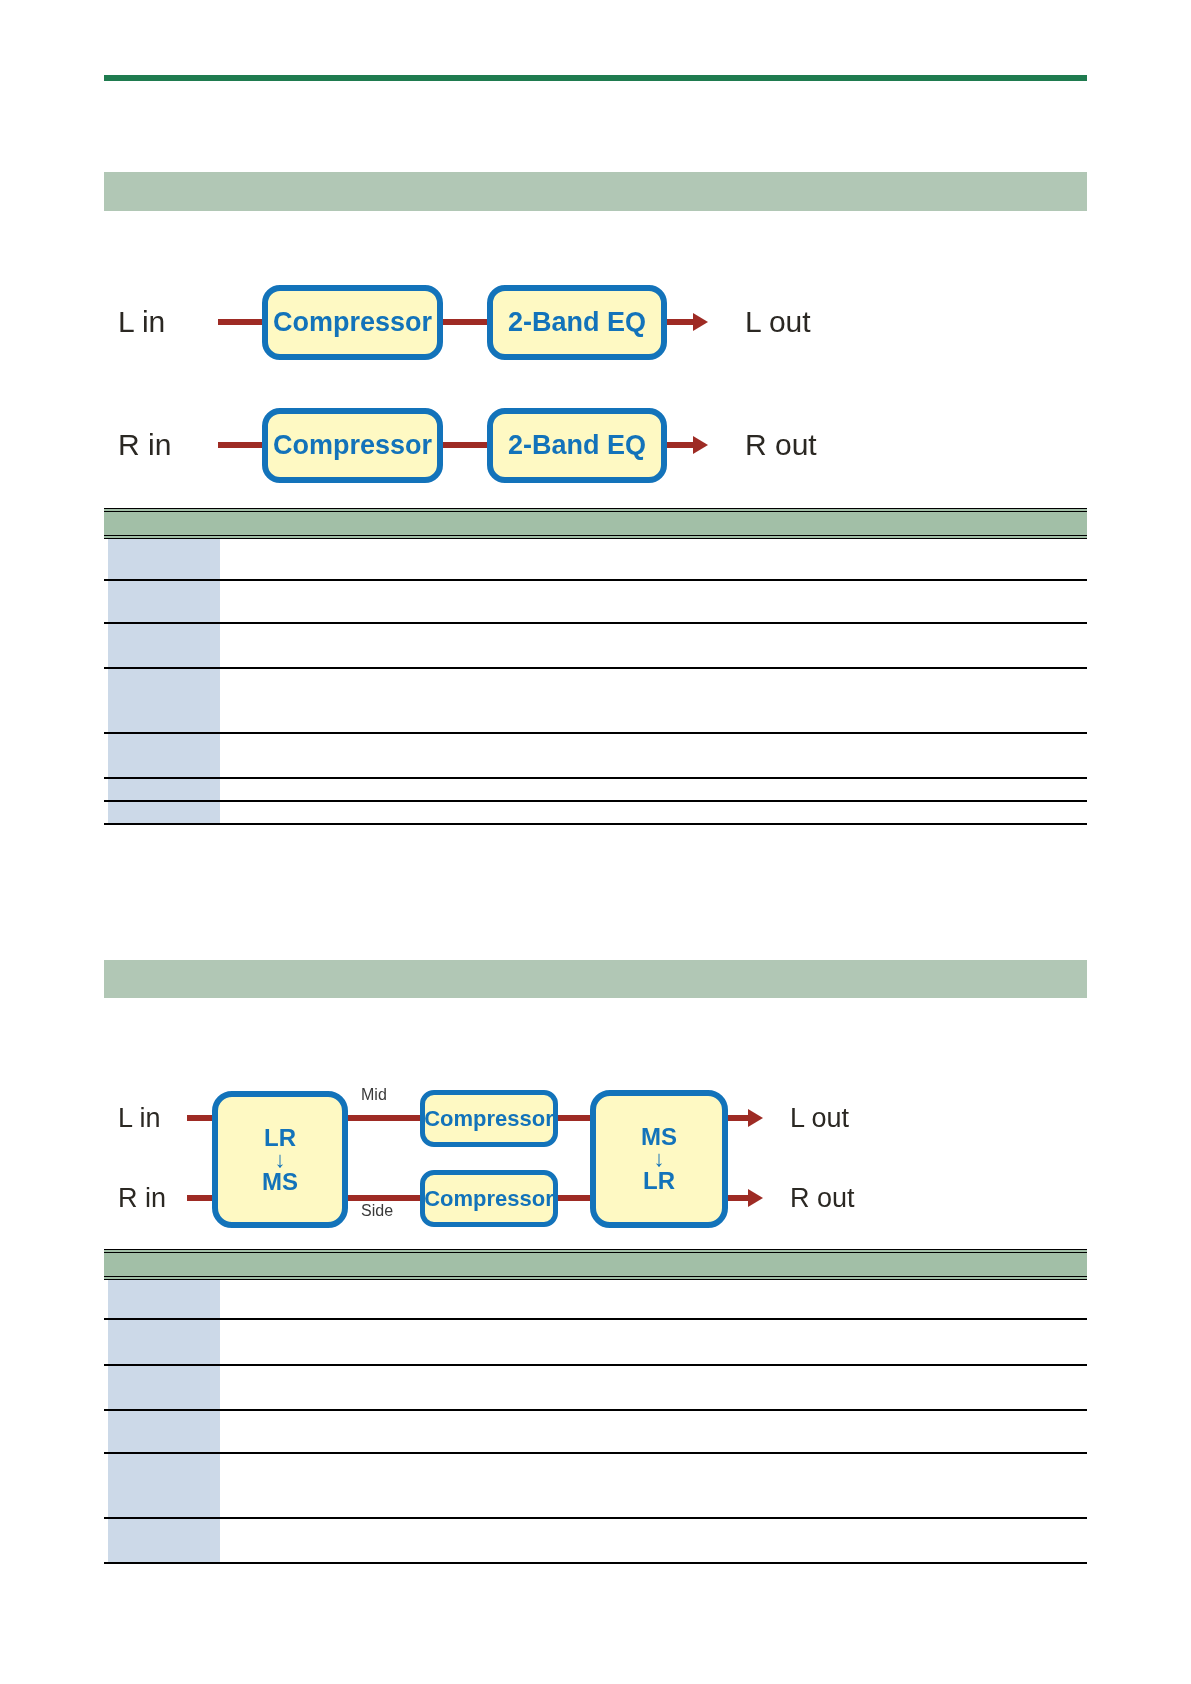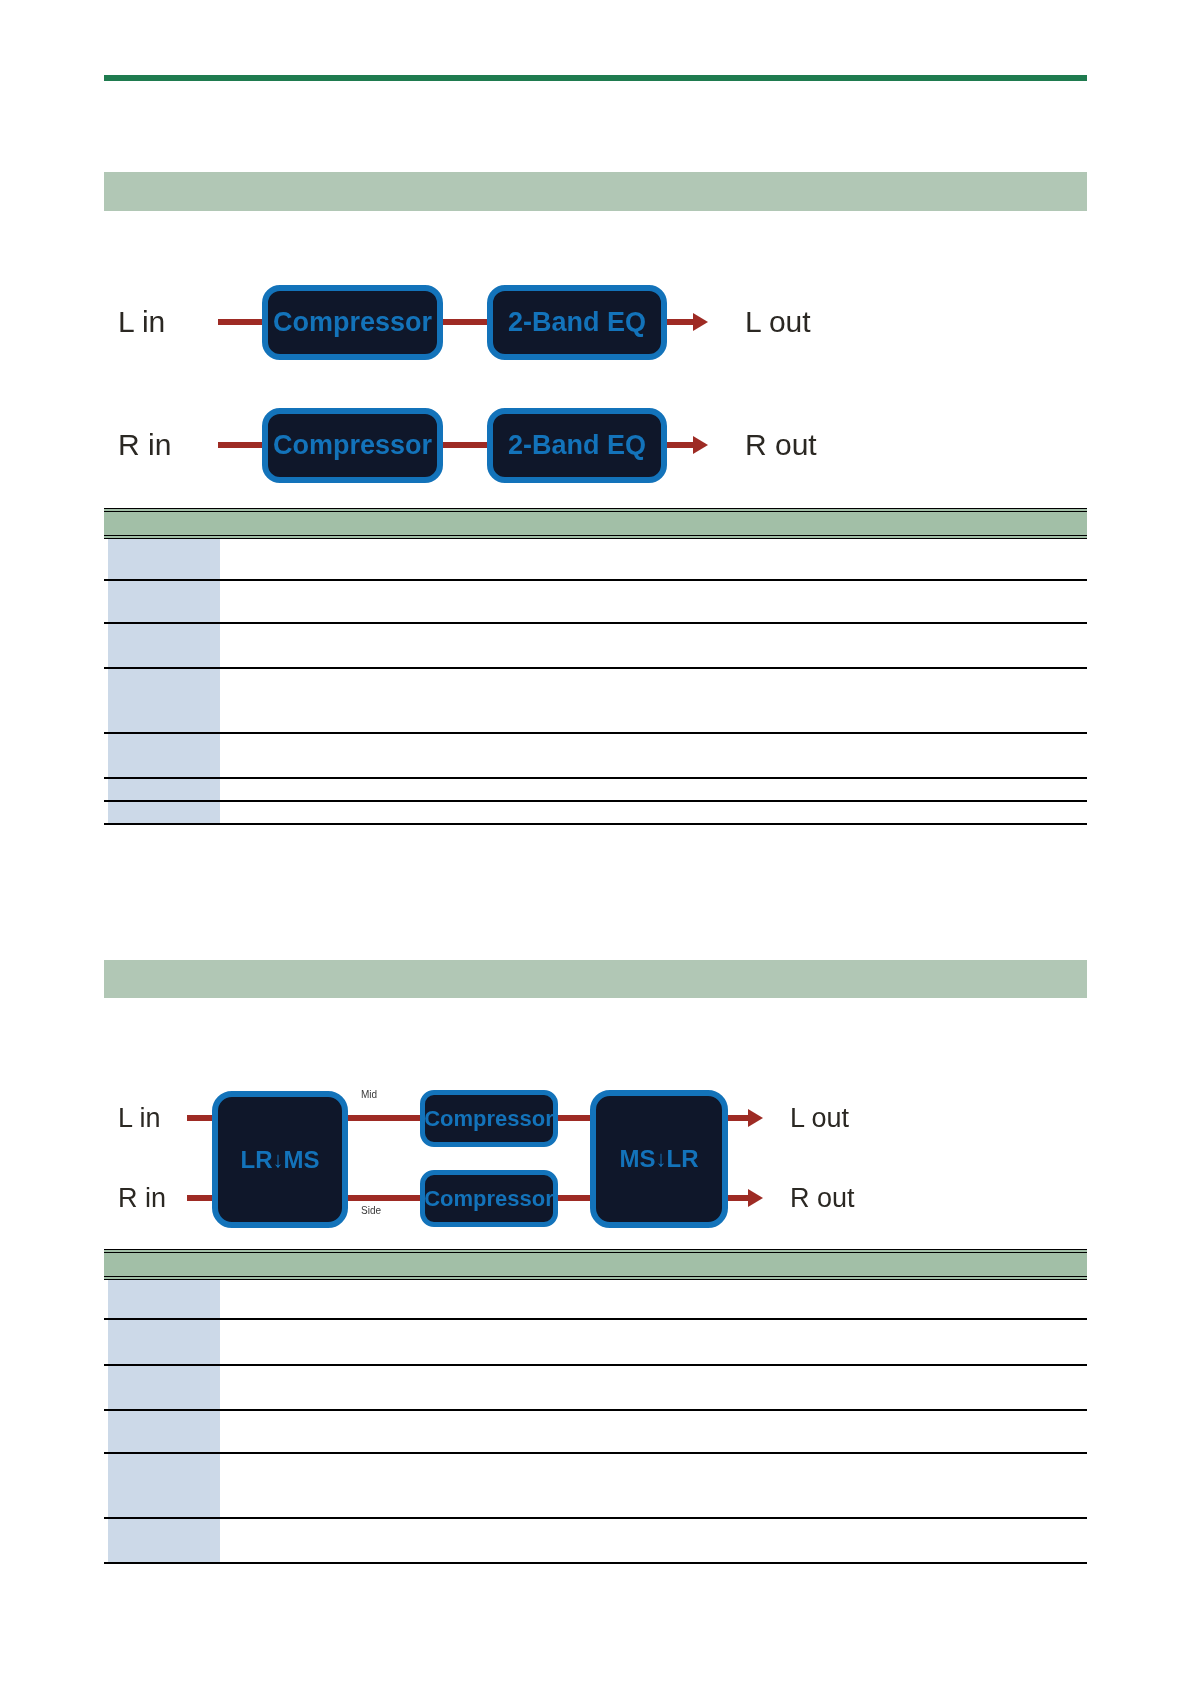--- a/index.html
+++ b/index.html
@@ -14,38 +14,38 @@
   .section-bar{left:104px;width:983px;height:39px;background:#b1c7b5;}
   .section-bar.s1{top:172px;}
   .section-bar.s2{top:960px;height:38px;}
 
   
   .io-label{font-weight:400;color:#2b2823;font-size:30px;line-height:32px;white-space:nowrap;}
   .io-label.small{font-size:27px;line-height:30px;}
 
   
   .blk{
-    background:#0f172a;border:6px solid #1373ba;border-radius:18px;
+    background:#fef9c3;border:6px solid #1373ba;border-radius:18px;
     display:flex;align-items:center;justify-content:center;
     color:#1373ba;font-weight:700;box-sizing:border-box;white-space:nowrap;
   }
   .blk.d1{width:181px;height:75px;font-size:27px;}
-  .blk.big{width:136px;height:137px;border-radius:20px;flex-direction:row;font-size:24px;line-height:24px;}
+  .blk.big{width:136px;height:137px;border-radius:20px;flex-direction:column;font-size:24px;line-height:24px;}
   .blk.big .ar{font-size:22px;line-height:20px;}
   .blk.comp2{width:138px;height:57px;border:5px solid #1373ba;border-radius:14px;font-size:22px;}
 
   
   .rline{height:6px;background:#9e2b24;}
   .rarrow{width:41px;height:18px;}
   .rarrow .shaft{position:absolute;left:0;top:6px;height:6px;background:#9e2b24;}
   .rarrow .head{
     position:absolute;right:0;top:0;width:0;height:0;
     border-left:15px solid #9e2b24;border-top:9px solid transparent;border-bottom:9px solid transparent;
   }
-  .path-label{font-size:10px;line-height:14px;color:#3a3a3a;white-space:nowrap;}
+  .path-label{font-size:16px;line-height:14px;color:#3a3a3a;white-space:nowrap;}
 
   
   .tbl{left:104px;width:983px;box-sizing:border-box;}
   .tbl-head{
     box-sizing:border-box;height:31px;background:#a2bfa7;
     border-top:4px double #000;border-bottom:4px double #000;
   }
   .tbl-row{position:relative;box-sizing:border-box;border-bottom:2px solid #000;background:#fff;}
   .label-cell{position:absolute;left:4px;top:0;bottom:0;width:112px;background:#ccd9e8;}
 </style>

